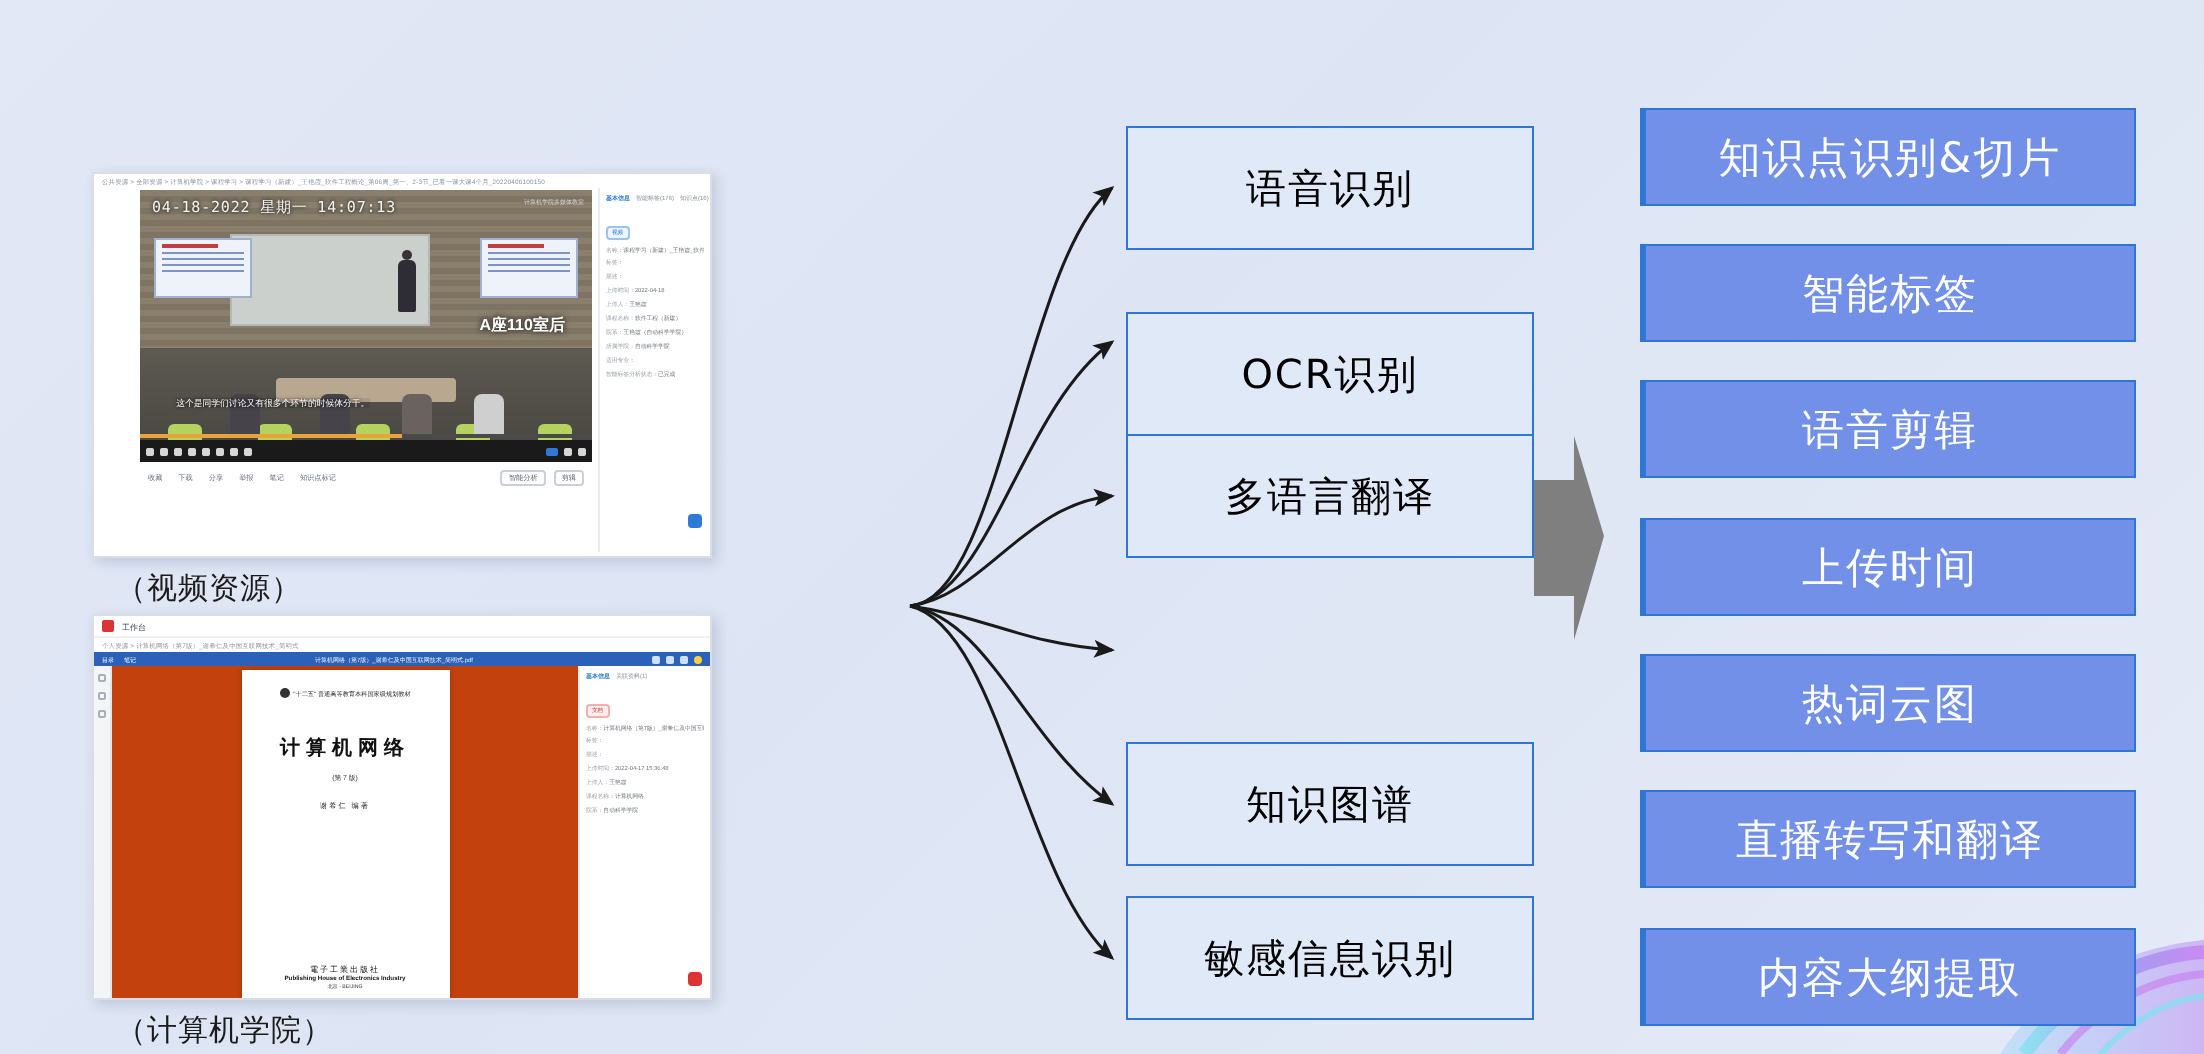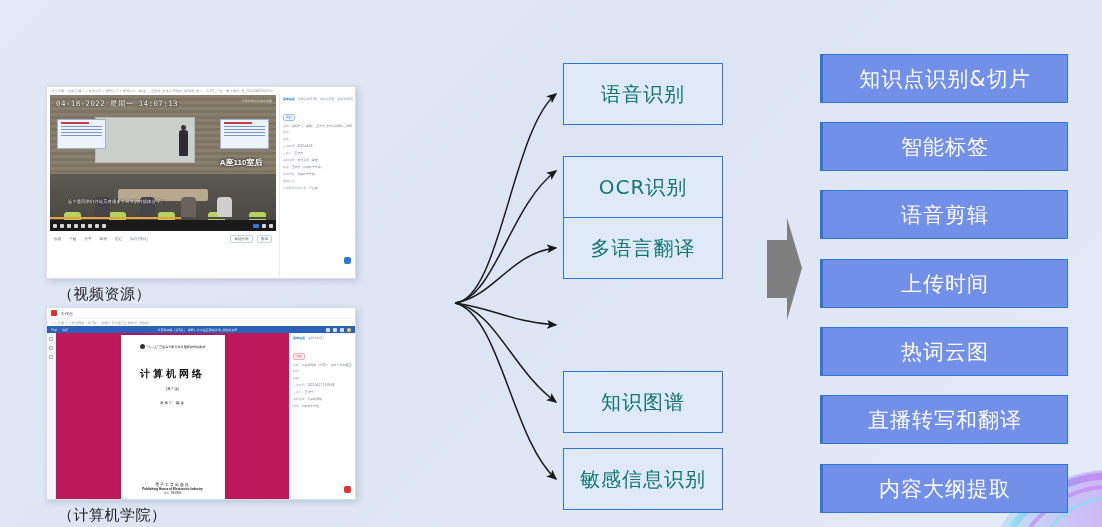--- a/index.html
+++ b/index.html
@@ -24,21 +24,21 @@
     box-shadow: 2px 2px 6px rgba(40,60,110,.18);
     overflow: hidden;
   }
   #video-shot { left: 46px; top: 86px; width: 310px; height: 193px; }
   #book-shot  { left: 46px; top: 307px; width: 310px; height: 193px; }
 
   .shot-crumb {
     font-size: 3.2px; color: #8d93a0; padding: 2px 4px 1px 4px;
     white-space: nowrap; overflow: hidden; letter-spacing: .1px;
   }
-  .shot-body { display: flex; height: calc(100% - 9px); }
+  .shot-body { display: flex; height: calc(100% - 9px); padding-left: 20px; }
 
   
   .v-main { width: 232px; background: #fff; padding: 1px 3px 0 3px; }
   .v-stage {
     position: relative; width: 226px; height: 136px;
     background: linear-gradient(#6e6a60 0%, #7a7468 30%, #8b8274 58%, #6d6a62 100%);
     overflow: hidden;
   }
   .v-wall { position:absolute; left:0; top:0; right:0; height:58%;
     background: repeating-linear-gradient(180deg,#8a7f6c 0px,#8a7f6c 3px,#7d7464 3px,#7d7464 6px); }
@@ -108,21 +108,21 @@
   
   .b-top { display:flex; align-items:center; gap:4px; padding:2px 4px; border-bottom:1px solid #eef0f4; }
   .b-logo { width:6px; height:6px; background:#d33; border-radius:1px; }
   .b-ttl { font-size:4px; color:#3b414c; }
   .b-bar { display:flex; align-items:center; background:#2b61b9; color:#fff;
            font-size:3px; padding:1.5px 4px; gap:5px; }
   .b-bar .c { flex:1; text-align:center; opacity:.92; }
   .b-bar .r { display:flex; gap:3px; }
   .b-bar .r .g { width:4px; height:4px; background:#cfe0fb; border-radius:1px; }
   .b-bar .r .g.gear { background:#ffcf3f; border-radius:50%; }
-  .b-stage { display:flex; height:calc(100% - 24px); background:#be185d; }
+  .b-stage { display:flex; height:calc(100% - 24px); background:#c2410c; }
   .b-rail { width:9px; background:#f4f5f7; border-right:1px solid #e3e5e9; padding-top:4px;
             display:flex; flex-direction:column; align-items:center; gap:5px; }
   .b-rail .ri { width:4px; height:4px; border:1px solid #a9afb9; border-radius:1px; }
   .b-pagewrap { flex:1; display:flex; justify-content:center; align-items:flex-start; padding-top:2px; }
   .b-page { width:104px; height:100%; background:#fff; box-shadow:0 0 3px rgba(0,0,0,.18);
             display:flex; flex-direction:column; align-items:center; padding-top:9px; }
   .b-series { display:flex; align-items:center; gap:2px; font-size:3.1px; color:#2a2a2a; white-space:nowrap; }
   .b-series .seal { width:5px; height:5px; background:#333; border-radius:50%; }
   .b-title { margin-top:18px; font-family:"Liberation Serif","DejaVu Serif",serif;
              font-size:10px; font-weight:bold; letter-spacing:3px; color:#111; }
@@ -136,24 +136,24 @@
 
   .caption {
     position: absolute; font-size: 15px; color: #1b1b1b; letter-spacing: .5px;
     font-family: Liberation Mono, monospace;
   }
   #cap-video { left: 58px; top: 285px; }
   #cap-book  { left: 58px; top: 506px; }
 
   
   .mid-box {
-    position: absolute; left: 563px; width: 160px; height: 62px;
+    position: absolute; left: 563px; width: 204px; height: 62px;
     background: #e0e9f8; border: 1px solid #2f75d3;
     display: flex; align-items: center; justify-content: center;
-    font-size: 20px; color: #0f766e; letter-spacing: 1px;
+    font-size: 20px; color: #000000; letter-spacing: 1px;
     font-family: "DejaVu Sans", "Liberation Sans", sans-serif;
   }
 
   
   .right-box {
     position: absolute; left: 820px; width: 248px; height: 49px;
     background: #7290e8; border: 1px solid #2f75d3; border-left: 3px solid #2f75d3;
     display: flex; align-items: center; justify-content: center;
     font-size: 21px; color: #ffffff; letter-spacing: 1px;
     font-family: "DejaVu Sans", "Liberation Sans", sans-serif;

